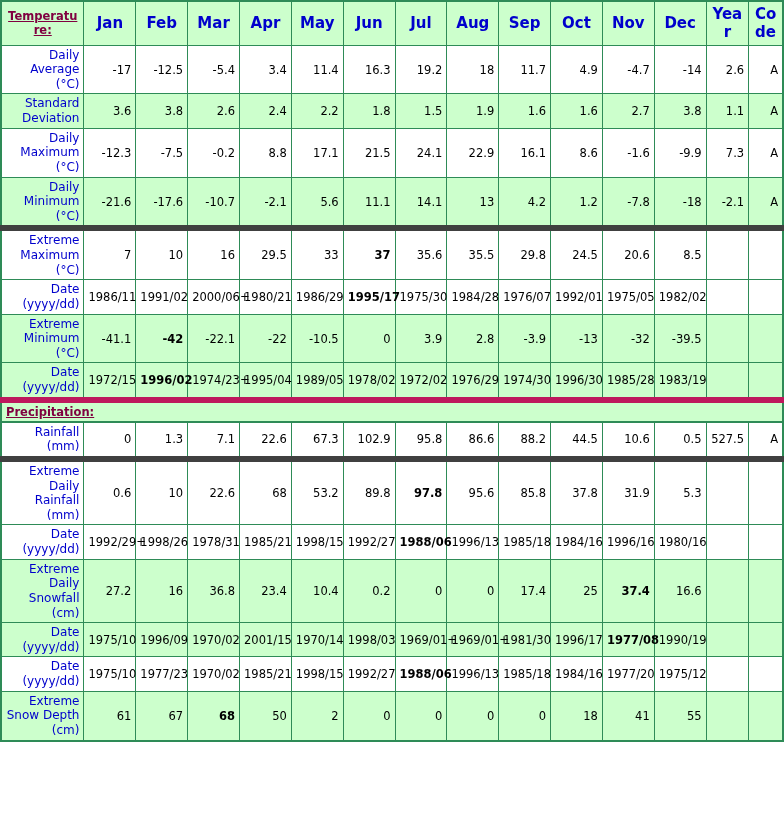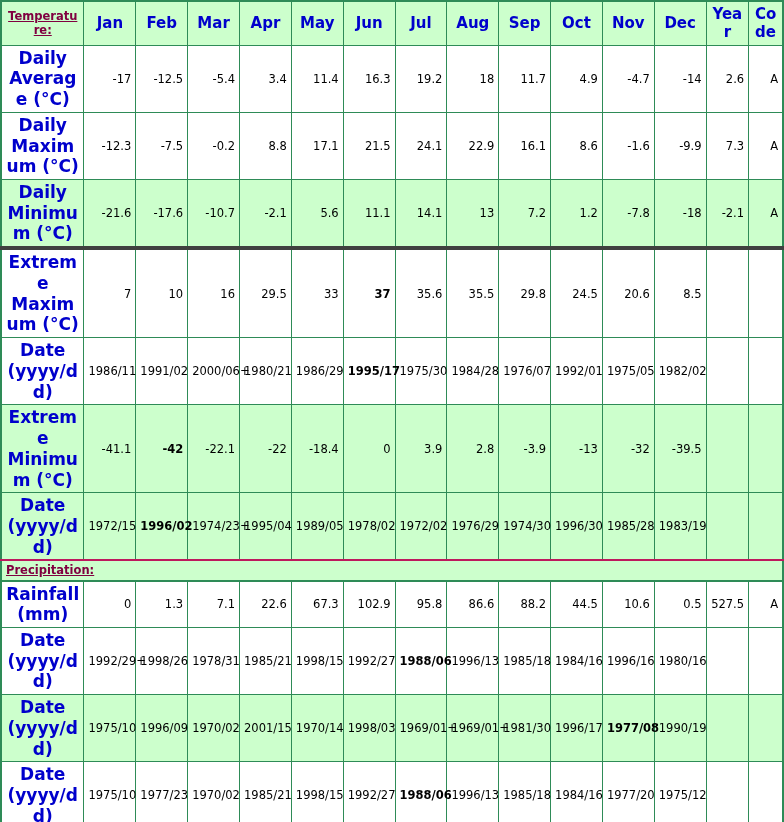--- a/index.html
+++ b/index.html
@@ -51,40 +51,40 @@
   }
   
   tr.section-row td {
     background: #ccffcc;
     color: #800040;
     font-weight: bold;
     text-decoration: underline;
     text-align: left;
     font-size: 11.5px;
     padding: 2px 4px;
-    border-top: 2px solid #be185d;
+    border-top: 6px solid #be185d;
     border-bottom: 2px solid #2e8b57;
   }
   
   td.rowlabel {
     color: #0000cc;
-    font-weight: bold;
-    text-align: center;
-    font-size: 17px;
+    font-weight: normal;
+    text-align: right;
+    font-size: 12px;
   }
   td.val {
     text-align: right;
     color: #000000;
     font-size: 11.5px;
     white-space: nowrap;
   }
   td.val.bold { font-weight: bold; }
   tr.shade td { background: #ccffcc; }
   tr.plain  td { background: #ffffff; }
-  tr.divider-above td { border-top: 4px solid #404040; }
+  tr.divider-above td { border-top: 6px solid #404040; }
 </style>
 </head>
 <body>
 
 <table class="climate">
   <colgroup>
     <col class="c-label">
     <col class="c-mon">
       <col class="c-mon">
       <col class="c-mon">
@@ -128,20 +128,37 @@
         <td class="val">16.3</td>
         <td class="val">19.2</td>
         <td class="val">18</td>
         <td class="val">11.7</td>
         <td class="val">4.9</td>
         <td class="val">-4.7</td>
         <td class="val">-14</td>
         <td class="val">2.6</td>
         <td class="val">A</td>
       </tr>
+      <tr class="shade">
+        <td class="rowlabel">Standard Deviation</td>
+        <td class="val">3.6</td>
+        <td class="val">3.8</td>
+        <td class="val">2.6</td>
+        <td class="val">2.4</td>
+        <td class="val">2.2</td>
+        <td class="val">1.8</td>
+        <td class="val">1.5</td>
+        <td class="val">1.9</td>
+        <td class="val">1.6</td>
+        <td class="val">1.6</td>
+        <td class="val">2.7</td>
+        <td class="val">3.8</td>
+        <td class="val">1.1</td>
+        <td class="val">A</td>
+      </tr>
       <tr class="plain">
         <td class="rowlabel">Daily Maximum (°C)</td>
         <td class="val">-12.3</td>
         <td class="val">-7.5</td>
         <td class="val">-0.2</td>
         <td class="val">8.8</td>
         <td class="val">17.1</td>
         <td class="val">21.5</td>
         <td class="val">24.1</td>
         <td class="val">22.9</td>
@@ -155,21 +172,21 @@
       <tr class="shade">
         <td class="rowlabel">Daily Minimum (°C)</td>
         <td class="val">-21.6</td>
         <td class="val">-17.6</td>
         <td class="val">-10.7</td>
         <td class="val">-2.1</td>
         <td class="val">5.6</td>
         <td class="val">11.1</td>
         <td class="val">14.1</td>
         <td class="val">13</td>
-        <td class="val">7.2</td>
+        <td class="val">4.2</td>
         <td class="val">1.2</td>
         <td class="val">-7.8</td>
         <td class="val">-18</td>
         <td class="val">-2.1</td>
         <td class="val">A</td>
       </tr>
       <tr class="plain divider-above">
         <td class="rowlabel">Extreme Maximum (°C)</td>
         <td class="val">7</td>
         <td class="val">10</td>
@@ -202,21 +219,21 @@
         <td class="val">1982/02</td>
         <td class="val"></td>
         <td class="val"></td>
       </tr>
       <tr class="shade">
         <td class="rowlabel">Extreme Minimum (°C)</td>
         <td class="val">-41.1</td>
         <td class="val bold">-42</td>
         <td class="val">-22.1</td>
         <td class="val">-22</td>
-        <td class="val">-18.4</td>
+        <td class="val">-10.5</td>
         <td class="val">0</td>
         <td class="val">3.9</td>
         <td class="val">2.8</td>
         <td class="val">-3.9</td>
         <td class="val">-13</td>
         <td class="val">-32</td>
         <td class="val">-39.5</td>
         <td class="val"></td>
         <td class="val"></td>
       </tr>
@@ -250,38 +267,72 @@
         <td class="val">102.9</td>
         <td class="val">95.8</td>
         <td class="val">86.6</td>
         <td class="val">88.2</td>
         <td class="val">44.5</td>
         <td class="val">10.6</td>
         <td class="val">0.5</td>
         <td class="val">527.5</td>
         <td class="val">A</td>
       </tr>
+      <tr class="plain divider-above">
+        <td class="rowlabel">Extreme Daily Rainfall (mm)</td>
+        <td class="val">0.6</td>
+        <td class="val">10</td>
+        <td class="val">22.6</td>
+        <td class="val">68</td>
+        <td class="val">53.2</td>
+        <td class="val">89.8</td>
+        <td class="val bold">97.8</td>
+        <td class="val">95.6</td>
+        <td class="val">85.8</td>
+        <td class="val">37.8</td>
+        <td class="val">31.9</td>
+        <td class="val">5.3</td>
+        <td class="val"></td>
+        <td class="val"></td>
+      </tr>
       <tr class="plain">
         <td class="rowlabel">Date (yyyy/dd)</td>
         <td class="val">1992/29+</td>
         <td class="val">1998/26</td>
         <td class="val">1978/31</td>
         <td class="val">1985/21</td>
         <td class="val">1998/15</td>
         <td class="val">1992/27</td>
         <td class="val bold">1988/06</td>
         <td class="val">1996/13</td>
         <td class="val">1985/18</td>
         <td class="val">1984/16</td>
         <td class="val">1996/16</td>
         <td class="val">1980/16</td>
         <td class="val"></td>
         <td class="val"></td>
       </tr>
       <tr class="shade">
+        <td class="rowlabel">Extreme Daily Snowfall (cm)</td>
+        <td class="val">27.2</td>
+        <td class="val">16</td>
+        <td class="val">36.8</td>
+        <td class="val">23.4</td>
+        <td class="val">10.4</td>
+        <td class="val">0.2</td>
+        <td class="val">0</td>
+        <td class="val">0</td>
+        <td class="val">17.4</td>
+        <td class="val">25</td>
+        <td class="val bold">37.4</td>
+        <td class="val">16.6</td>
+        <td class="val"></td>
+        <td class="val"></td>
+      </tr>
+      <tr class="shade">
         <td class="rowlabel">Date (yyyy/dd)</td>
         <td class="val">1975/10</td>
         <td class="val">1996/09</td>
         <td class="val">1970/02</td>
         <td class="val">2001/15</td>
         <td class="val">1970/14</td>
         <td class="val">1998/03</td>
         <td class="val">1969/01+</td>
         <td class="val">1969/01+</td>
         <td class="val">1981/30</td>

